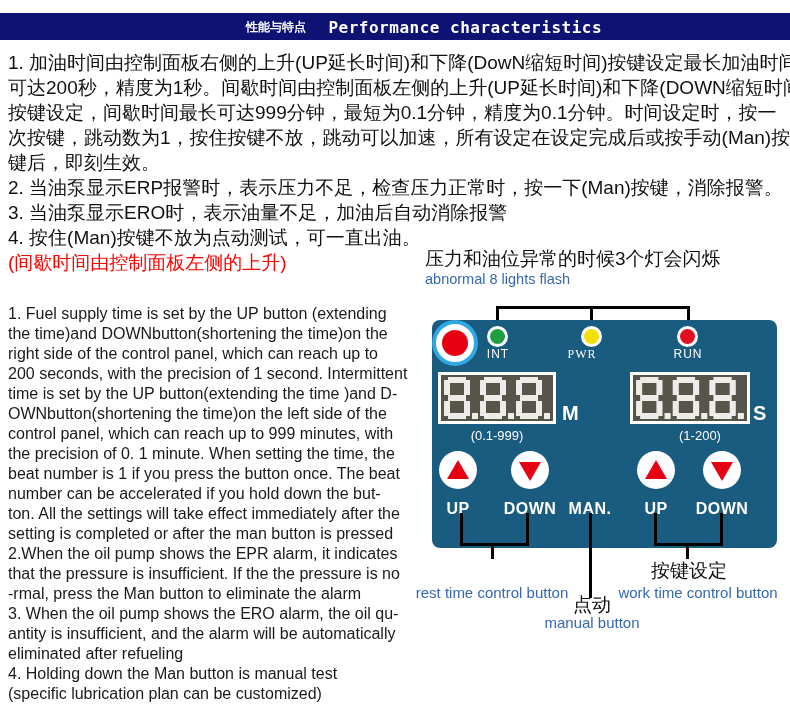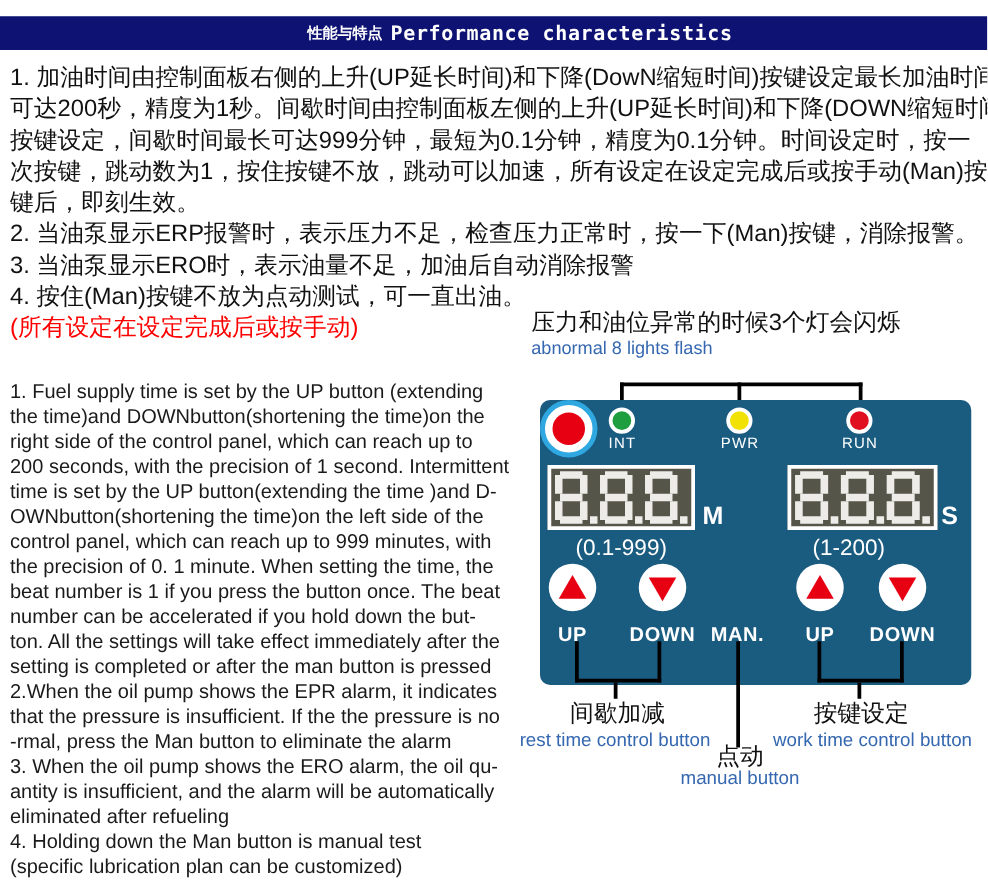--- a/index.html
+++ b/index.html
@@ -4,21 +4,21 @@
 <style>
   html,body{margin:0;padding:0;background:#fff;}
   .page{position:relative;width:790px;height:710px;background:#fff;overflow:hidden;
         font-family:"Liberation Sans","DejaVu Sans",sans-serif;color:#111;}
 
   
   .titlebar{position:absolute;left:0;top:13px;width:790px;height:27px;line-height:27px;
             background:#0d1273;color:#fff;padding-left:246px;box-sizing:border-box;white-space:nowrap;}
   .t-zh{font-size:12px;font-weight:bold;vertical-align:middle;}
   .t-en{font-family:"DejaVu Sans Mono","Liberation Mono",monospace;font-size:16px;font-weight:bold;
-        letter-spacing:.5px;margin-left:2px;vertical-align:middle;}
+        letter-spacing:.5px;margin-left:18px;vertical-align:middle;}
 
   
   .zh-block{position:absolute;left:8px;top:50px;font-size:19px;line-height:25px;white-space:pre;color:#111;}
   .red-note{position:absolute;left:8px;top:250px;font-size:19px;line-height:25px;color:#f00;white-space:pre;}
 
   
   .en-block{position:absolute;left:8px;top:304px;font-size:16px;line-height:20px;white-space:pre;color:#1a1a1a;}
 
   
   .caption{position:absolute;left:425px;top:246px;width:360px;text-align:left;}
@@ -26,29 +26,29 @@
   .cap-en{font-size:14.5px;line-height:14px;color:#3568b0;}
 
   
   .bk{position:absolute;background:#000;}
 
   
   .panel{position:absolute;left:432px;top:320px;width:345px;height:228px;background:#1a5b80;border-radius:8px;}
   .light{position:absolute;top:6px;width:15px;height:15px;border:3px solid #fff;border-radius:50%;}
   .l1{left:55px;} .l2{left:149px;} .l3{left:245px;}
   .llabel{position:absolute;top:27px;width:60px;text-align:center;color:#fff;font-size:12px;letter-spacing:1px;}
-  .la{left:36px;} .lb{left:130px;} .lc{left:226px;}
+  .la{left:36px;} .lb{left:120px;font-family:Liberation Serif, serif;} .lc{left:226px;}
 
   .disp{position:absolute;top:52px;height:46px;background:#565549;border:3px solid #fff;}
   .dispL{left:6px;width:112px;} .dispR{left:198px;width:114px;}
   .disp svg{display:block;width:100%;height:100%;}
   .unit{position:absolute;color:#fff;font-size:20px;font-weight:bold;}
   .unitL{left:130px;top:82px;} .unitR{left:321px;top:82px;}
-  .range{position:absolute;top:108px;text-align:center;color:#fff;font-size:18px;}
-  .rangeL{left:6px;width:118px;} .rangeR{left:187px;width:120px;}
+  .range{position:absolute;top:108px;text-align:center;color:#fff;font-size:13px;}
+  .rangeL{left:6px;width:118px;} .rangeR{left:208px;width:120px;}
 
   .pbtn{position:absolute;top:131px;width:38px;height:38px;border-radius:50%;background:#fff;
         display:flex;align-items:center;justify-content:center;}
   .b1{left:7px;} .b2{left:79px;} .b4{left:205px;} .b5{left:271px;}
   .tri-up{width:0;height:0;border-left:11px solid transparent;border-right:11px solid transparent;
           border-bottom:19px solid #e60012;margin-top:-2px;}
   .tri-down{width:0;height:0;border-left:11px solid transparent;border-right:11px solid transparent;
           border-top:19px solid #e60012;margin-bottom:-2px;}
   .man{left:135px;top:121px;width:38px;height:38px;border:4px solid #2fa8e1;border-radius:50%;background:#fff;
        display:flex;align-items:center;justify-content:center;}
@@ -77,21 +77,21 @@
   </div>
 
   <div class="zh-block">1. 加油时间由控制面板右侧的上升(UP延长时间)和下降(DowN缩短时间)按键设定最长加油时间
 可达200秒，精度为1秒。间歇时间由控制面板左侧的上升(UP延长时间)和下降(DOWN缩短时间)
 按键设定，间歇时间最长可达999分钟，最短为0.1分钟，精度为0.1分钟。时间设定时，按一
 次按键，跳动数为1，按住按键不放，跳动可以加速，所有设定在设定完成后或按手动(Man)按
 键后，即刻生效。
 2. 当油泵显示ERP报警时，表示压力不足，检查压力正常时，按一下(Man)按键，消除报警。
 3. 当油泵显示ERO时，表示油量不足，加油后自动消除报警
 4. 按住(Man)按键不放为点动测试，可一直出油。</div>
-  <div class="red-note" style="color: rgb(255, 0, 0);">(所有设定在设定完成后或按手动)</div>
+  <div class="red-note" style="color: rgb(255, 0, 0);">(间歇时间由控制面板左侧的上升)</div>
 
   <div class="en-block">1. Fuel supply time is set by the UP button (extending
 the time)and DOWNbutton(shortening the time)on the
 right side of the control panel, which can reach up to
 200 seconds, with the precision of 1 second. Intermittent
 time is set by the UP button(extending the time )and D-
 OWNbutton(shortening the time)on the left side of the
 control panel, which can reach up to 999 minutes, with
 the precision of 0. 1 minute. When setting the time, the
 beat number is 1 if you press the button once. The beat
@@ -194,20 +194,19 @@
   <div class="bk" style="left:460px;top:543px;width:69px;height:3px;"></div>
   <div class="bk" style="left:491px;top:546px;width:3px;height:13px;"></div>
 
   <div class="bk" style="left:589px;top:513px;width:3px;height:85px;"></div>
 
   <div class="bk" style="left:654px;top:513px;width:3px;height:33px;"></div>
   <div class="bk" style="left:720px;top:513px;width:3px;height:33px;"></div>
   <div class="bk" style="left:654px;top:543px;width:69px;height:3px;"></div>
   <div class="bk" style="left:686px;top:546px;width:3px;height:13px;"></div>
 
-  <div class="ann-zh ann-rest-zh">间歇加减</div>
   <div class="ann-en ann-rest-en">rest time control button</div>
   <div class="ann-zh ann-man-zh">点动</div>
   <div class="ann-en ann-man-en">manual button</div>
   <div class="ann-zh ann-work-zh">按键设定</div>
   <div class="ann-en ann-work-en">work time control button</div>
 
 </div>
 
 </body></html>

